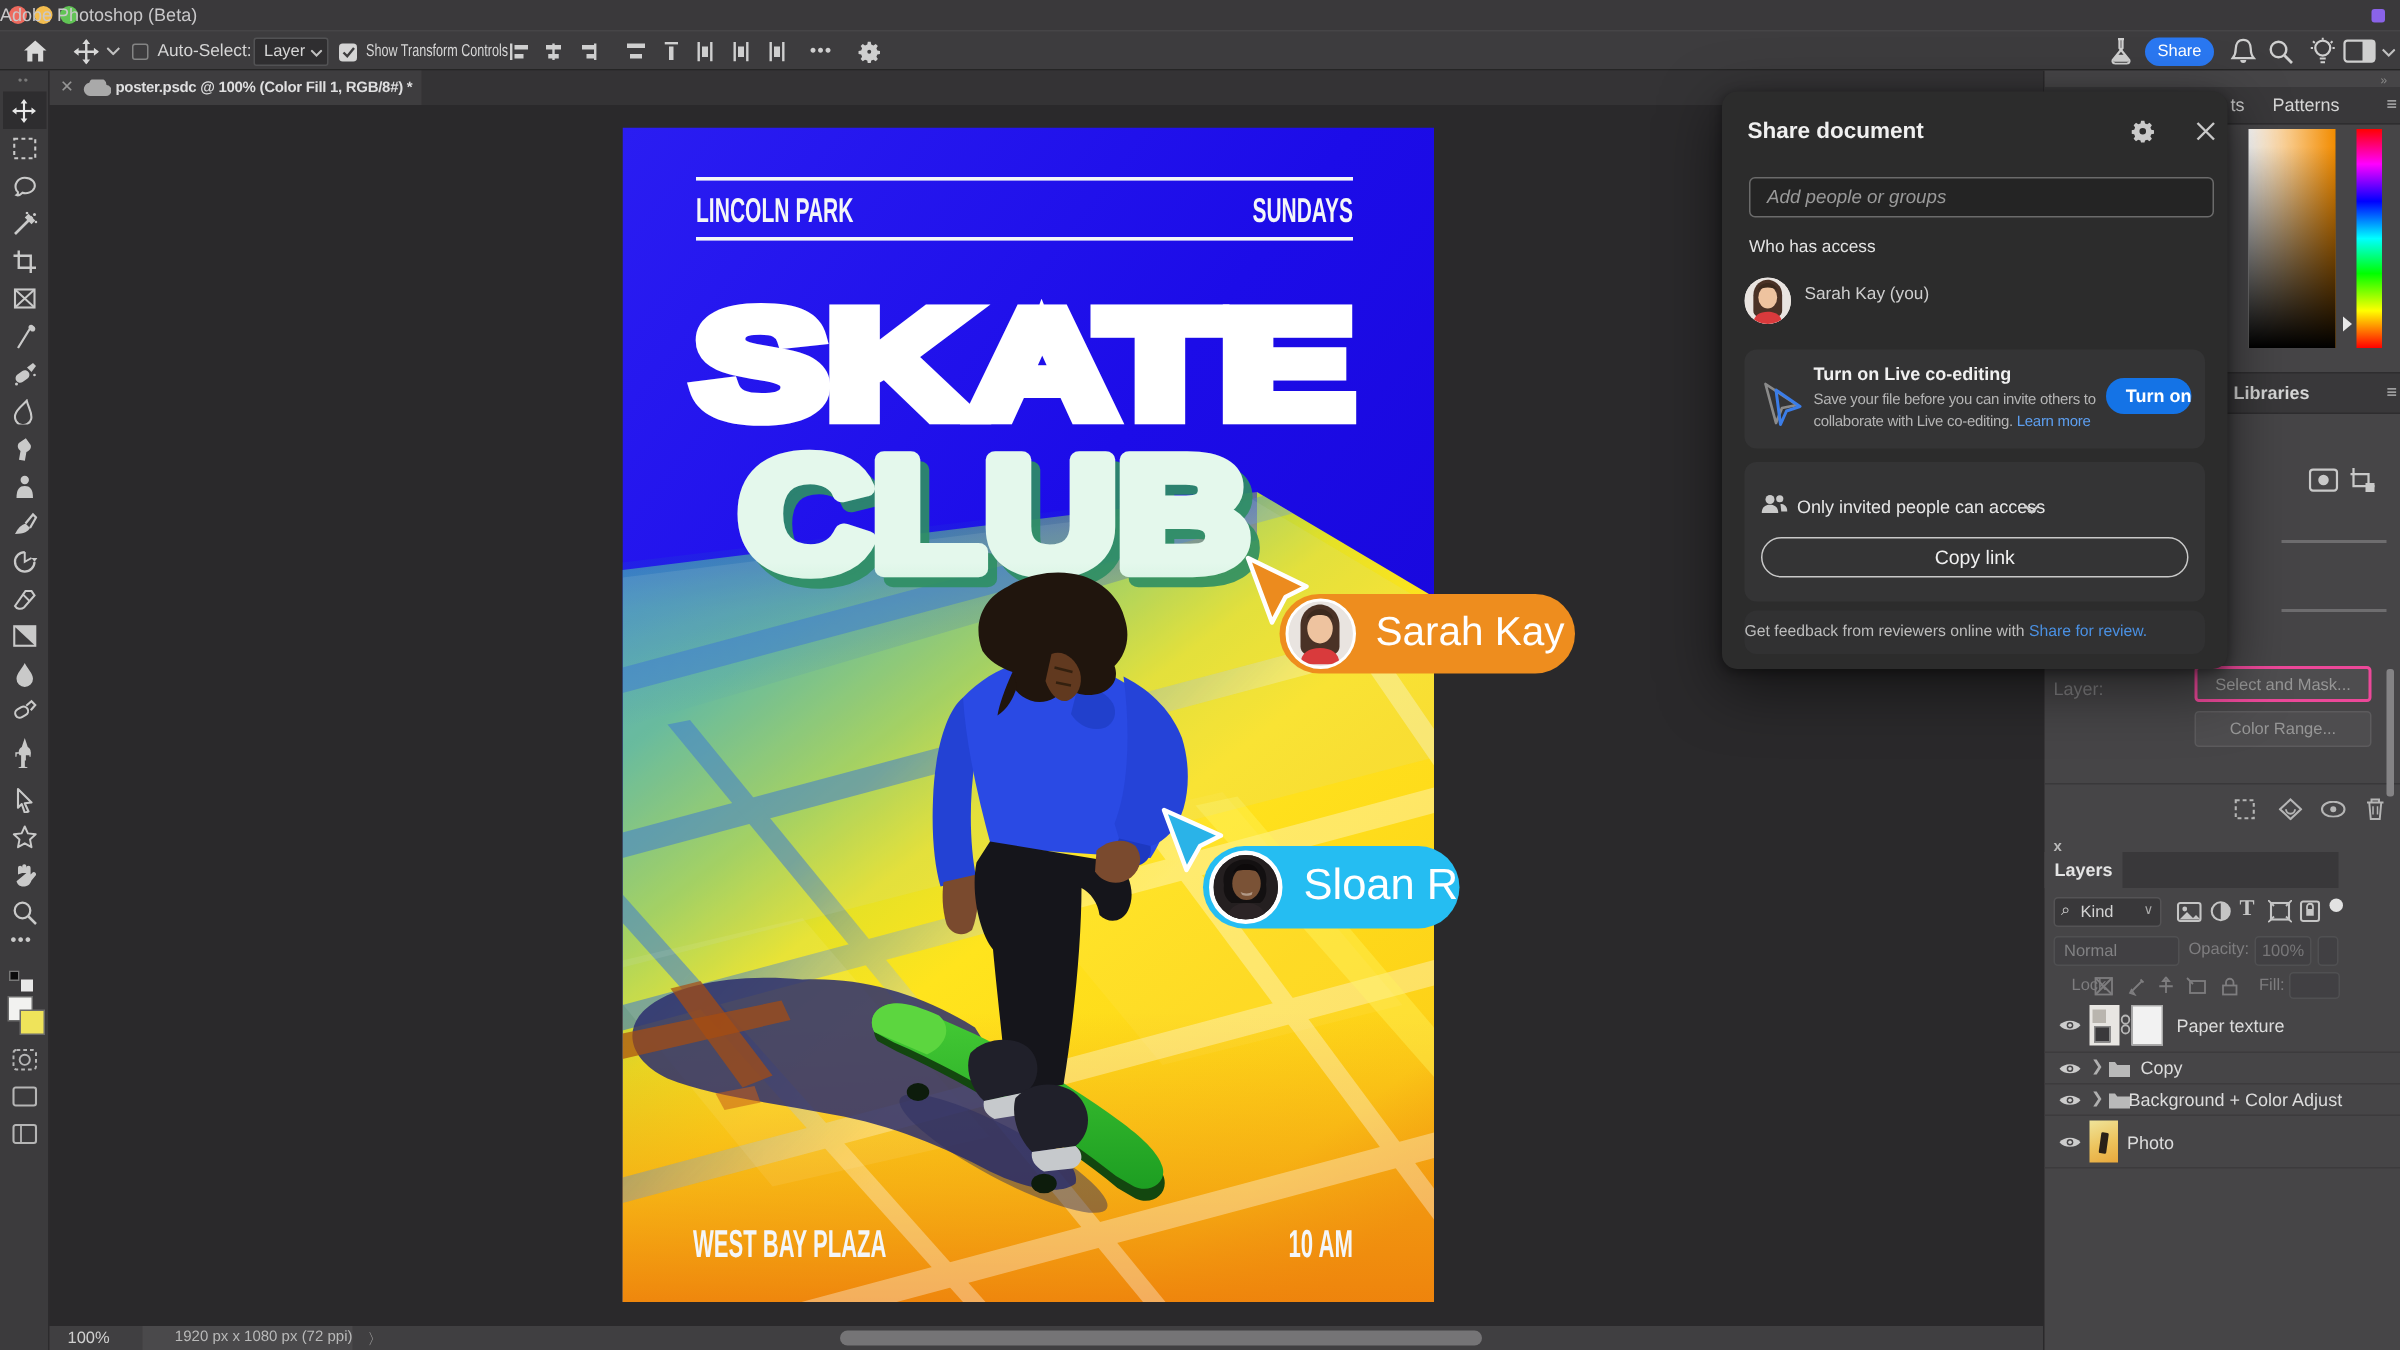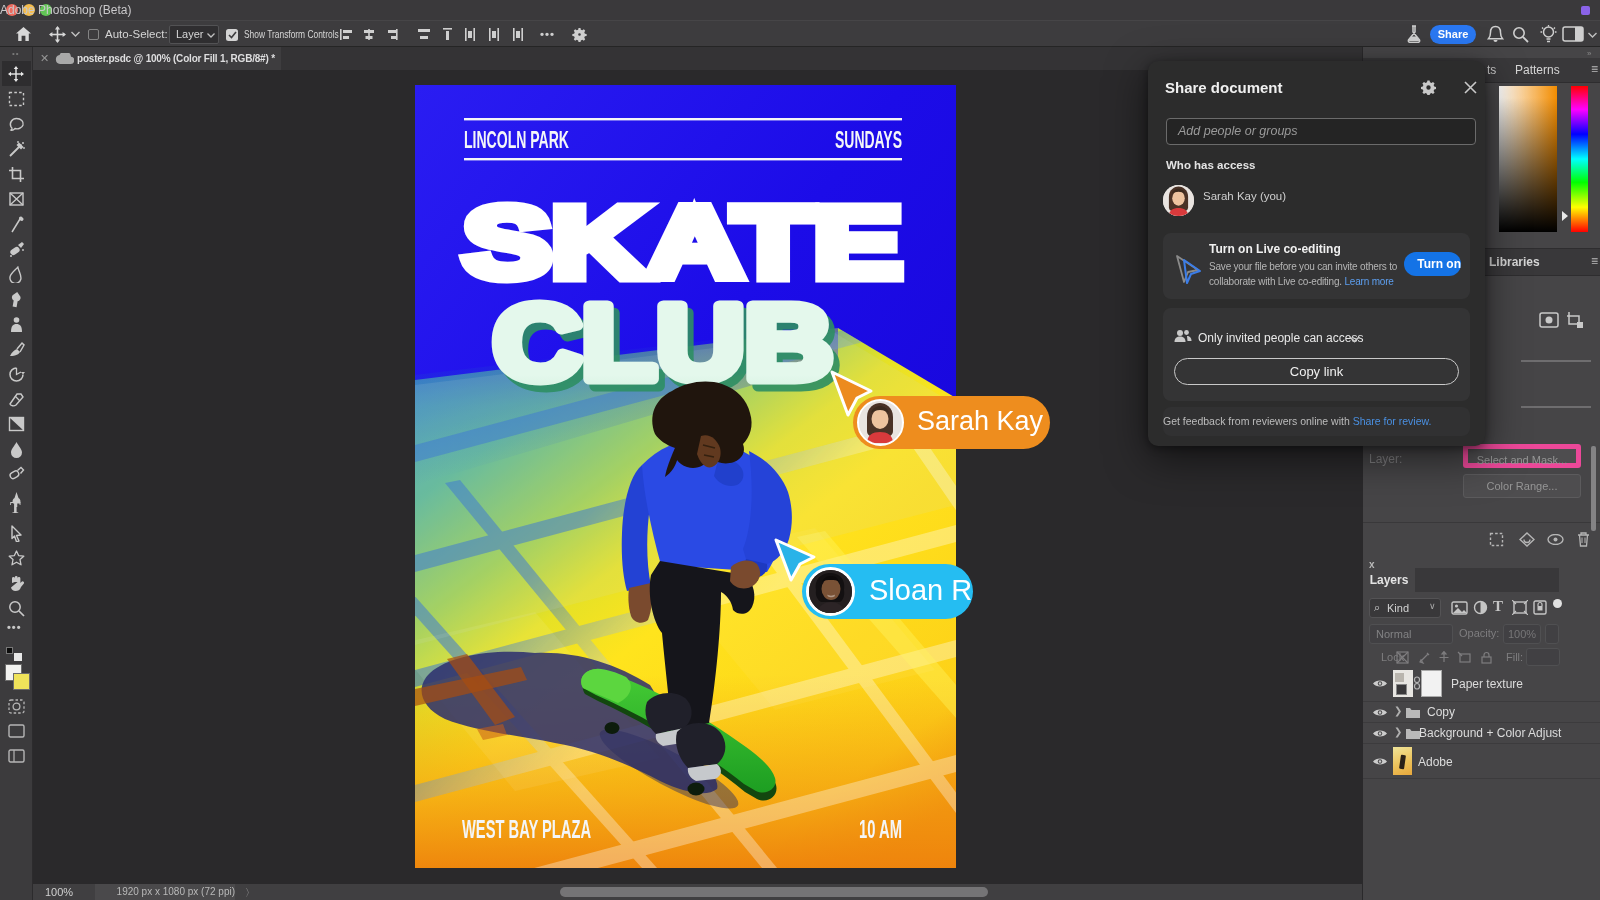--- a/index.html
+++ b/index.html
@@ -104,21 +104,21 @@
     <div class="ob" style="left:540px;font-weight:bold;color:#cfcfcf;letter-spacing:1px">•••</div>
     <svg class="abs" style="left:572px;top:6px" width="15" height="15" viewBox="0 0 17 17">
       <path fill="#cfcfcf" d="M8.5 5.4 a3.1 3.1 0 1 0 0 6.2 a3.1 3.1 0 1 0 0 -6.2 Z M8.5 7 a1.5 1.5 0 1 1 0 3 a1.5 1.5 0 1 1 0 -3 Z"></path>
       <path fill="#cfcfcf" d="M7.4 1 h2.2 l0.4 2 l1.7 0.7 l1.7-1.1 l1.6 1.6 l-1.1 1.7 l0.7 1.7 l2 0.4 v2.2 l-2 0.4 l-0.7 1.7 l1.1 1.7 l-1.6 1.6 l-1.7-1.1 l-1.7 0.7 l-0.4 2 h-2.2 l-0.4-2 l-1.7-0.7 l-1.7 1.1 l-1.6-1.6 l1.1-1.7 l-0.7-1.7 l-2-0.4 v-2.2 l2-0.4 l0.7-1.7 l-1.1-1.7 l1.6-1.6 l1.7 1.1 l1.7-0.7 Z M8.5 6.2 a2.3 2.3 0 1 0 0 4.6 a2.3 2.3 0 1 0 0-4.6 Z" fill-rule="evenodd"></path>
     </svg>
 
     <svg class="abs" style="left:1406px;top:4px" width="16" height="18" viewBox="0 0 16 18">
       <path d="M6 1 H10 M7 1 V7 L13.5 15 A1.8 1.8 0 0 1 12 17.5 H4 A1.8 1.8 0 0 1 2.5 15 L9 7 V1" fill="none" stroke="#cfcfcf" stroke-width="1.5"></path>
       <path d="M5.2 11.5 H10.8 L13 14.5 A1.2 1.2 0 0 1 12 16.2 H4 A1.2 1.2 0 0 1 3 14.5 Z" fill="#cfcfcf"></path>
     </svg>
-    <div class="abs" style="left:1430px;top:4px;width:46px;height:19px;background:#2a78f2;border-radius:10px;color:#fff;font-size:11px;font-weight:bold;text-align:center;line-height:19px">Share</div>
+    <div class="abs" style="left:1430px;top:4px;width:46px;height:19px;background:#2a78f2;border-radius:10px;color:#fff;font-size:11px;font-weight:normal;text-align:center;line-height:19px">Share</div>
     <svg class="abs" style="left:1487px;top:4px" width="17" height="18" viewBox="0 0 17 18">
       <path d="M8.5 1.5 C5 1.5 3.5 4.5 3.5 7.5 C3.5 11 2.5 12.5 1.5 13.7 H15.5 C14.5 12.5 13.5 11 13.5 7.5 C13.5 4.5 12 1.5 8.5 1.5 Z" fill="none" stroke="#cfcfcf" stroke-width="1.5"></path>
       <path d="M6.5 15 a2 2 0 0 0 4 0 Z" fill="#cfcfcf"></path>
     </svg>
     <svg class="abs" style="left:1512px;top:5px" width="17" height="17" viewBox="0 0 17 17">
       <circle cx="7" cy="7" r="5.2" fill="none" stroke="#cfcfcf" stroke-width="1.6"></circle>
       <line x1="11" y1="11" x2="16" y2="16" stroke="#cfcfcf" stroke-width="1.8"></line>
     </svg>
     <svg class="abs" style="left:1540px;top:4px" width="17" height="18" viewBox="0 0 17 18">
       <circle cx="8.5" cy="7" r="5" fill="none" stroke="#cfcfcf" stroke-width="1.5"></circle>
@@ -475,21 +475,21 @@
         <circle cx="10" cy="8" r="3.5" fill="#c9c9c9"></circle>
       </svg>
       <svg class="abs" style="left:203px;top:35px" width="19" height="18" viewBox="0 0 19 18">
         <path d="M3 1 V13 H17" fill="none" stroke="#c9c9c9" stroke-width="1.5"></path>
         <path d="M1 5 H13 V17" fill="none" stroke="#c9c9c9" stroke-width="1.5"></path>
         <rect x="11" y="11" width="6" height="6" fill="#c9c9c9"></rect>
       </svg>
       <div class="abs" style="left:158px;top:84px;width:70px;height:2px;background:#6e6d6f"></div>
       <div class="abs" style="left:158px;top:130px;width:70px;height:2px;background:#6e6d6f"></div>
       <div class="abs dim" style="left:6px;top:176px;font-size:12px">Layer:</div>
-      <div class="abs" style="left:100px;top:168px;width:118px;height:24px;background:#4e4d4f;border:5px solid #ec4899;border-radius:3px;color:#969696;font-size:11px;text-align:center;line-height:22px">Select and Mask...</div>
+      <div class="abs" style="left:100px;top:168px;width:118px;height:24px;background:#4e4d4f;border:2px solid #ec4899;border-radius:3px;color:#969696;font-size:11px;text-align:center;line-height:22px">Select and Mask...</div>
       <div class="abs" style="left:100px;top:198px;width:118px;height:24px;background:#4e4d4f;border:1px solid #5c5b5d;border-radius:3px;color:#969696;font-size:11px;text-align:center;line-height:22px">Color Range...</div>
       <div class="abs" style="left:0px;top:246px;width:238px;height:1px;background:#39383a"></div>
       <svg class="abs" style="left:126px;top:256px" width="15" height="15" viewBox="0 0 15 15">
         <rect x="1.5" y="1.5" width="12" height="12" fill="none" stroke="#b5b5b5" stroke-width="1.4" stroke-dasharray="2.6 2"></rect>
       </svg>
       <svg class="abs" style="left:156px;top:256px" width="16" height="15" viewBox="0 0 16 15">
         <path d="M8 1 L15 7.5 L8 14 L1 7.5 Z" fill="none" stroke="#b5b5b5" stroke-width="1.4"></path>
         <path d="M5 7.5 a3 3 0 0 0 6 0" fill="none" stroke="#b5b5b5" stroke-width="1.3"></path>
       </svg>
       <svg class="abs" style="left:184px;top:258px" width="17" height="11" viewBox="0 0 17 11">
@@ -599,35 +599,35 @@
       </div>
       <div class="abs" style="left:0;top:188px;width:238px;height:35px;border-bottom:1px solid #3c3b3d">
         <svg class="abs eye" style="left:9px;top:12px" width="16" height="11" viewBox="0 0 16 11">
             <path d="M1 5.5 C4 1.5 12 1.5 15 5.5 C12 9.5 4 9.5 1 5.5 Z" fill="#cccccc"></path>
             <circle cx="8" cy="5.5" r="2.2" fill="#464547"></circle>
             <circle cx="8" cy="5.5" r="1.2" fill="#ccc"></circle>
           </svg>
         <div class="abs" style="left:30px;top:3px;width:19px;height:28px;background:linear-gradient(160deg,#efe49a 0%,#edc35c 55%,#e8a83c 100%)">
           <div class="abs" style="left:7px;top:8px;width:5px;height:14px;background:#2a2118;border-radius:1px;transform:rotate(8deg)"></div>
         </div>
-        <span class="abs" style="left:55px;top:11px;color:#dcdcdc;font-size:12px">Adobe</span>
+        <span class="abs" style="left:55px;top:11px;color:#dcdcdc;font-size:12px">Photo</span>
       </div>
     </div>
   </div>
 
   <div class="abs" id="dialog">
     <div class="abs" style="left:17px;top:18px;font-size:15px;font-weight:bold;color:#f0f0f0">Share document</div>
     <svg class="abs" style="left:273px;top:19px" width="15" height="15" viewBox="0 0 15 15">
       <path fill="#c9c9c9" d="M6.4 0.5 h2.2 l0.4 1.8 l1.5 0.6 l1.5-1 l1.6 1.6 l-1 1.5 l0.6 1.5 l1.8 0.4 v2.2 l-1.8 0.4 l-0.6 1.5 l1 1.5 l-1.6 1.6 l-1.5-1 l-1.5 0.6 l-0.4 1.8 h-2.2 l-0.4-1.8 l-1.5-0.6 l-1.5 1 l-1.6-1.6 l1-1.5 l-0.6-1.5 l-1.8-0.4 v-2.2 l1.8-0.4 l0.6-1.5 l-1-1.5 l1.6-1.6 l1.5 1 l1.5-0.6 Z M7.5 5.3 a2.2 2.2 0 1 0 0 4.4 a2.2 2.2 0 1 0 0-4.4 Z" fill-rule="evenodd"></path>
     </svg>
     <svg class="abs" style="left:316px;top:20px" width="13" height="13" viewBox="0 0 13 13">
       <path d="M1 1 L12 12 M12 1 L1 12" stroke="#c9c9c9" stroke-width="1.6"></path>
     </svg>
     <div class="abs" style="left:18px;top:57px;width:310px;height:27px;background:#242424;border:1px solid #6b6b6b;border-radius:4px;color:#9a9a9a;font-size:12.5px;font-style:italic;line-height:25px;padding-left:11px">Add people or groups</div>
-    <div class="abs" style="left:18px;top:98px;font-size:11.5px;font-weight:bold;color:#e4e4e4">Who has access</div>
+    <div class="abs" style="left:18px;top:98px;font-size:11.5px;font-weight:normal;color:#e4e4e4">Who has access</div>
     <div class="abs" style="left:15px;top:124px;width:31px;height:31px;border-radius:50%;overflow:hidden;background:#e9e6e4">
       <svg width="31" height="31" viewBox="0 0 42 42">
         <rect width="42" height="42" fill="#e9e4e0"></rect>
         <path d="M8 16 C8 6 16 2 21 2 C26 2 34 6 34 16 L34 30 C34 34 30 36 28 36 L14 36 C12 36 8 34 8 30 Z" fill="#4a3226"></path>
         <ellipse cx="21" cy="18" rx="8.5" ry="10" fill="#eec39f"></ellipse>
         <path d="M12 12 C13 7 18 5 21 5 C24 5 29 7 30 12 C28 10 24 9 21 9 C18 9 14 10 12 12 Z" fill="#3c2a1e"></path>
         <path d="M8 42 C8 34 14 31 21 31 C28 31 34 34 34 42 Z" fill="#d93a3c"></path>
       </svg>
     </div>
     <div class="abs" style="left:55px;top:129px;font-size:11.5px;color:#cfcfcf">Sarah Kay (you)</div>

